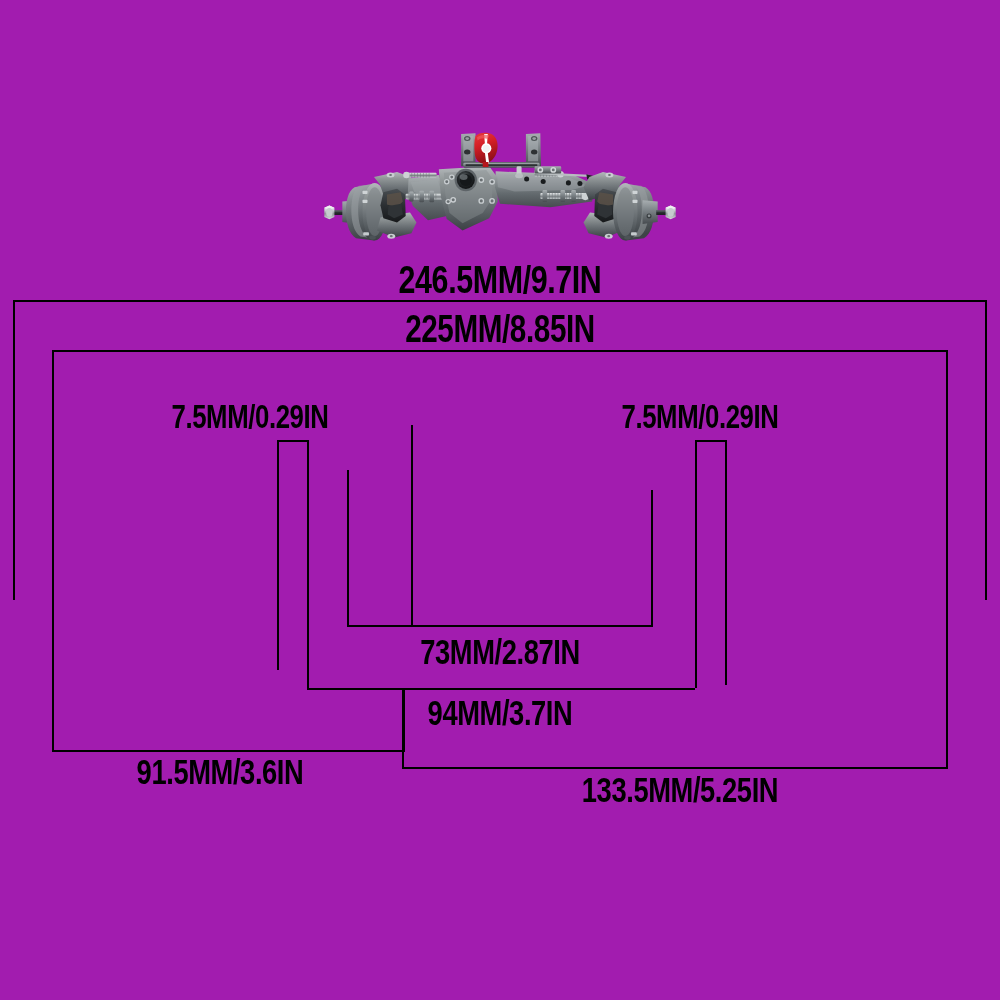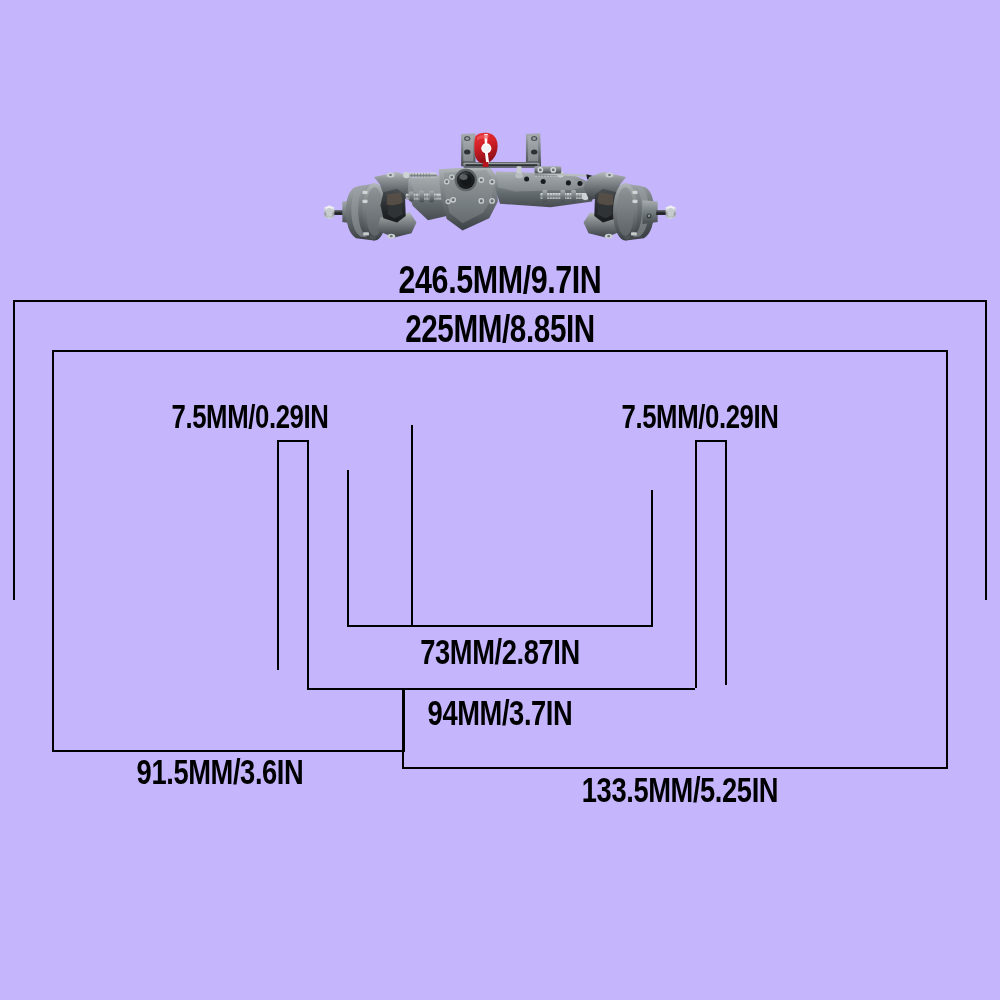--- a/index.html
+++ b/index.html
@@ -1,19 +1,19 @@
 <!DOCTYPE html>
 <html><head>
 <meta charset="utf-8">
 <title>Axle Dimension Diagram</title>
 <style>
   html,body{margin:0;padding:0;background:#ffffff;}
   body{font-family:"Liberation Sans", sans-serif;}
   #stage{
-    position:relative;width:1000px;height:1000px;background:#c4b5fd;
+    position:relative;width:1000px;height:1000px;background:#a21caf;
     overflow:hidden;
   }
 
   
   .vline{position:absolute;background:#000;width:2px;}
   .hline{position:absolute;background:#000;height:2px;}
 
   
   .dim{
     position:absolute;

